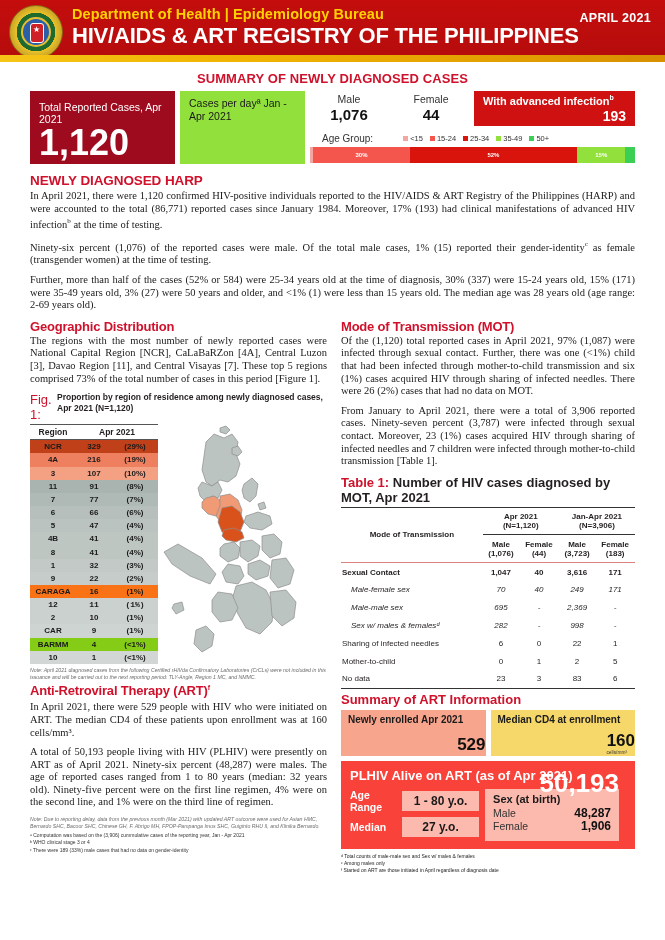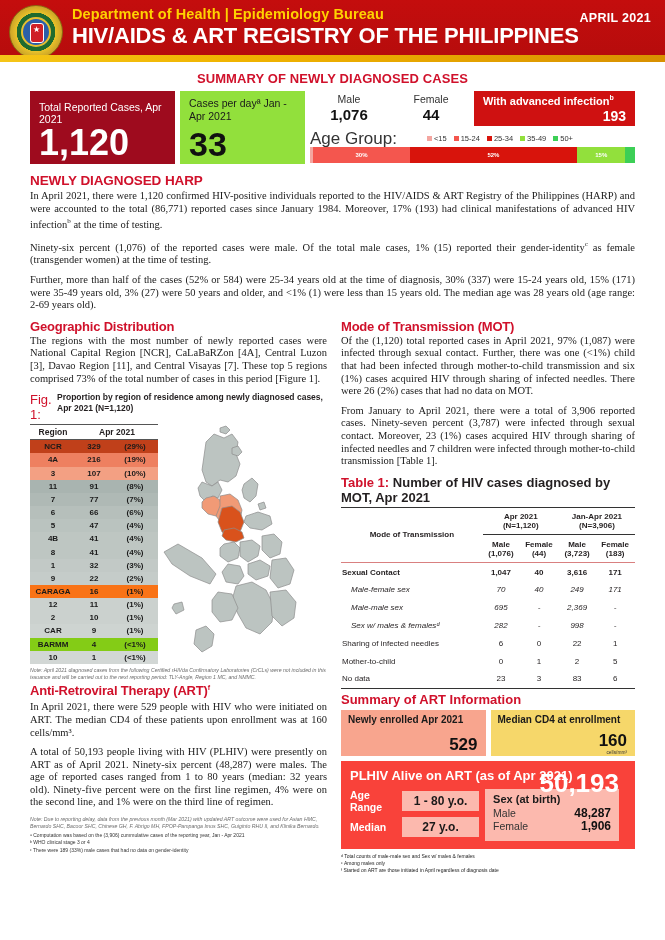--- a/index.html
+++ b/index.html
@@ -78,21 +78,21 @@
   .mf-box{width:78px;text-align:center;padding-top:2px;box-sizing:border-box;}
   .mf-box .lbl{font-size:10.5px;color:#333;}
   .mf-box .val{font-size:15px;font-weight:bold;color:#111;margin-top:1px;}
   .adv-box{
     flex:1;background:#cf1111;color:#fff;padding:3px 9px 0 9px;box-sizing:border-box;position:relative;
   }
   .adv-box .lbl{font-size:11px;font-weight:bold;}
   .adv-box .val{position:absolute;right:9px;bottom:2px;font-size:14px;font-weight:bold;}
   .age-row{flex:1;display:flex;flex-direction:column;}
   .age-legend{display:flex;align-items:center;height:17px;}
-  .age-legend .agelbl{font-size:17px;color:#333;margin-right:30px;}
+  .age-legend .agelbl{font-size:10px;color:#333;margin-right:30px;margin-left:12px;}
   .legend-item{display:flex;align-items:center;margin-right:7px;font-size:7.5px;color:#333;}
   .legend-sw{width:5px;height:5px;margin-right:2px;display:inline-block;}
   .age-bar{display:flex;height:16px;}
   .age-seg{
     color:#fff;font-size:6px;display:flex;align-items:center;justify-content:center;font-weight:bold;
   }
   
   .content{padding:5px 30px 0 30px;}
   h2.sec{
     color:#d0112b;font-size:13.5px;font-weight:bold;margin:4px 0 2px 0;letter-spacing:-.1px;
@@ -139,21 +139,21 @@
   .mot tr.ital td{font-style:italic;}
   .mot tr.ital td.lbl{padding-left:10px;}
   .mot tr.last td{border-bottom:1.6px solid #333;}
   
   .art-title{color:#d0112b;font-size:13px;font-weight:bold;margin:3px 0 3px 0;}
   .art-top{display:flex;gap:5px;height:46px;}
   .art-card{flex:1;position:relative;padding:4px 7px;box-sizing:border-box;}
   .art-card.pink{background:#f8a58e;}
   .art-card.yellow{background:#f6d76a;}
   .art-card .lbl{font-size:10px;font-weight:bold;line-height:11.5px;color:#1a1a1a;}
-  .art-card .big{position:absolute;right:8px;bottom:1px;font-size:17px;font-weight:bold;color:#111;}
+  .art-card .big{position:absolute;right:0;bottom:1px;font-size:17px;font-weight:bold;color:#111;}
   .art-card .unit{position:absolute;right:8px;bottom:-1px;font-size:4.8px;color:#333;}
   .art-red{
     background:#f9423a;margin-top:5px;padding:7px 16px 8px 9px;color:#fff;position:relative;
   }
   .art-red .hl{font-size:13px;font-weight:bold;line-height:15px;}
   .art-red .hbig{position:absolute;right:16px;top:7px;font-size:26px;font-weight:bold;}
   .art-grid{display:flex;gap:6px;margin-top:6px;}
   .art-left{width:48%;}
   .agr{display:flex;align-items:center;margin-bottom:4px;}
   .agr .k{width:52px;font-size:10.5px;font-weight:bold;color:#fff;}
@@ -188,21 +188,20 @@
   <div class="summary-title">SUMMARY OF NEWLY DIAGNOSED CASES</div>
   <div class="summary-row">
 
     <div class="card-total">
       <div class="lbl">Total Reported Cases, Apr 2021</div>
       <div class="big">1,120</div>
     </div>
 
     <div class="card-perday">
       <div class="lbl">Cases per dayª Jan - Apr 2021</div>
-      <div class="big">33</div>
     </div>
 
     <div class="card-right">
       <div class="mf-row">
         <div class="mf-box">
           <div class="lbl">Male</div>
           <div class="val">1,076</div>
         </div>
         <div class="mf-box">
           <div class="lbl">Female</div>
@@ -316,21 +315,21 @@
               <tr style="background: rgb(197, 204, 201); color: rgb(26, 26, 26);">
                 <td class="rname">9</td>
                 <td class="rval">22</td>
                 <td class="rpct">(2%)</td>
               </tr>
               <tr style="background: #f97316; color: rgb(26, 26, 26);">
                 <td class="rname">CARAGA</td>
                 <td class="rval">16</td>
                 <td class="rpct">(1%)</td>
               </tr>
-              <tr style="background: rgb(203, 209, 206); color: rgb(26, 26, 26);">
+              <tr style="background: rgb(203, 209, 206); color: rgb(26, 26, 26); font-family: Liberation Mono, monospace;">
                 <td class="rname">12</td>
                 <td class="rval">11</td>
                 <td class="rpct">(1%)</td>
               </tr>
               <tr style="background: rgb(203, 209, 206); color: rgb(26, 26, 26);">
                 <td class="rname">2</td>
                 <td class="rval">10</td>
                 <td class="rpct">(1%)</td>
               </tr>
               <tr style="background: rgb(206, 212, 209); color: rgb(26, 26, 26);">

